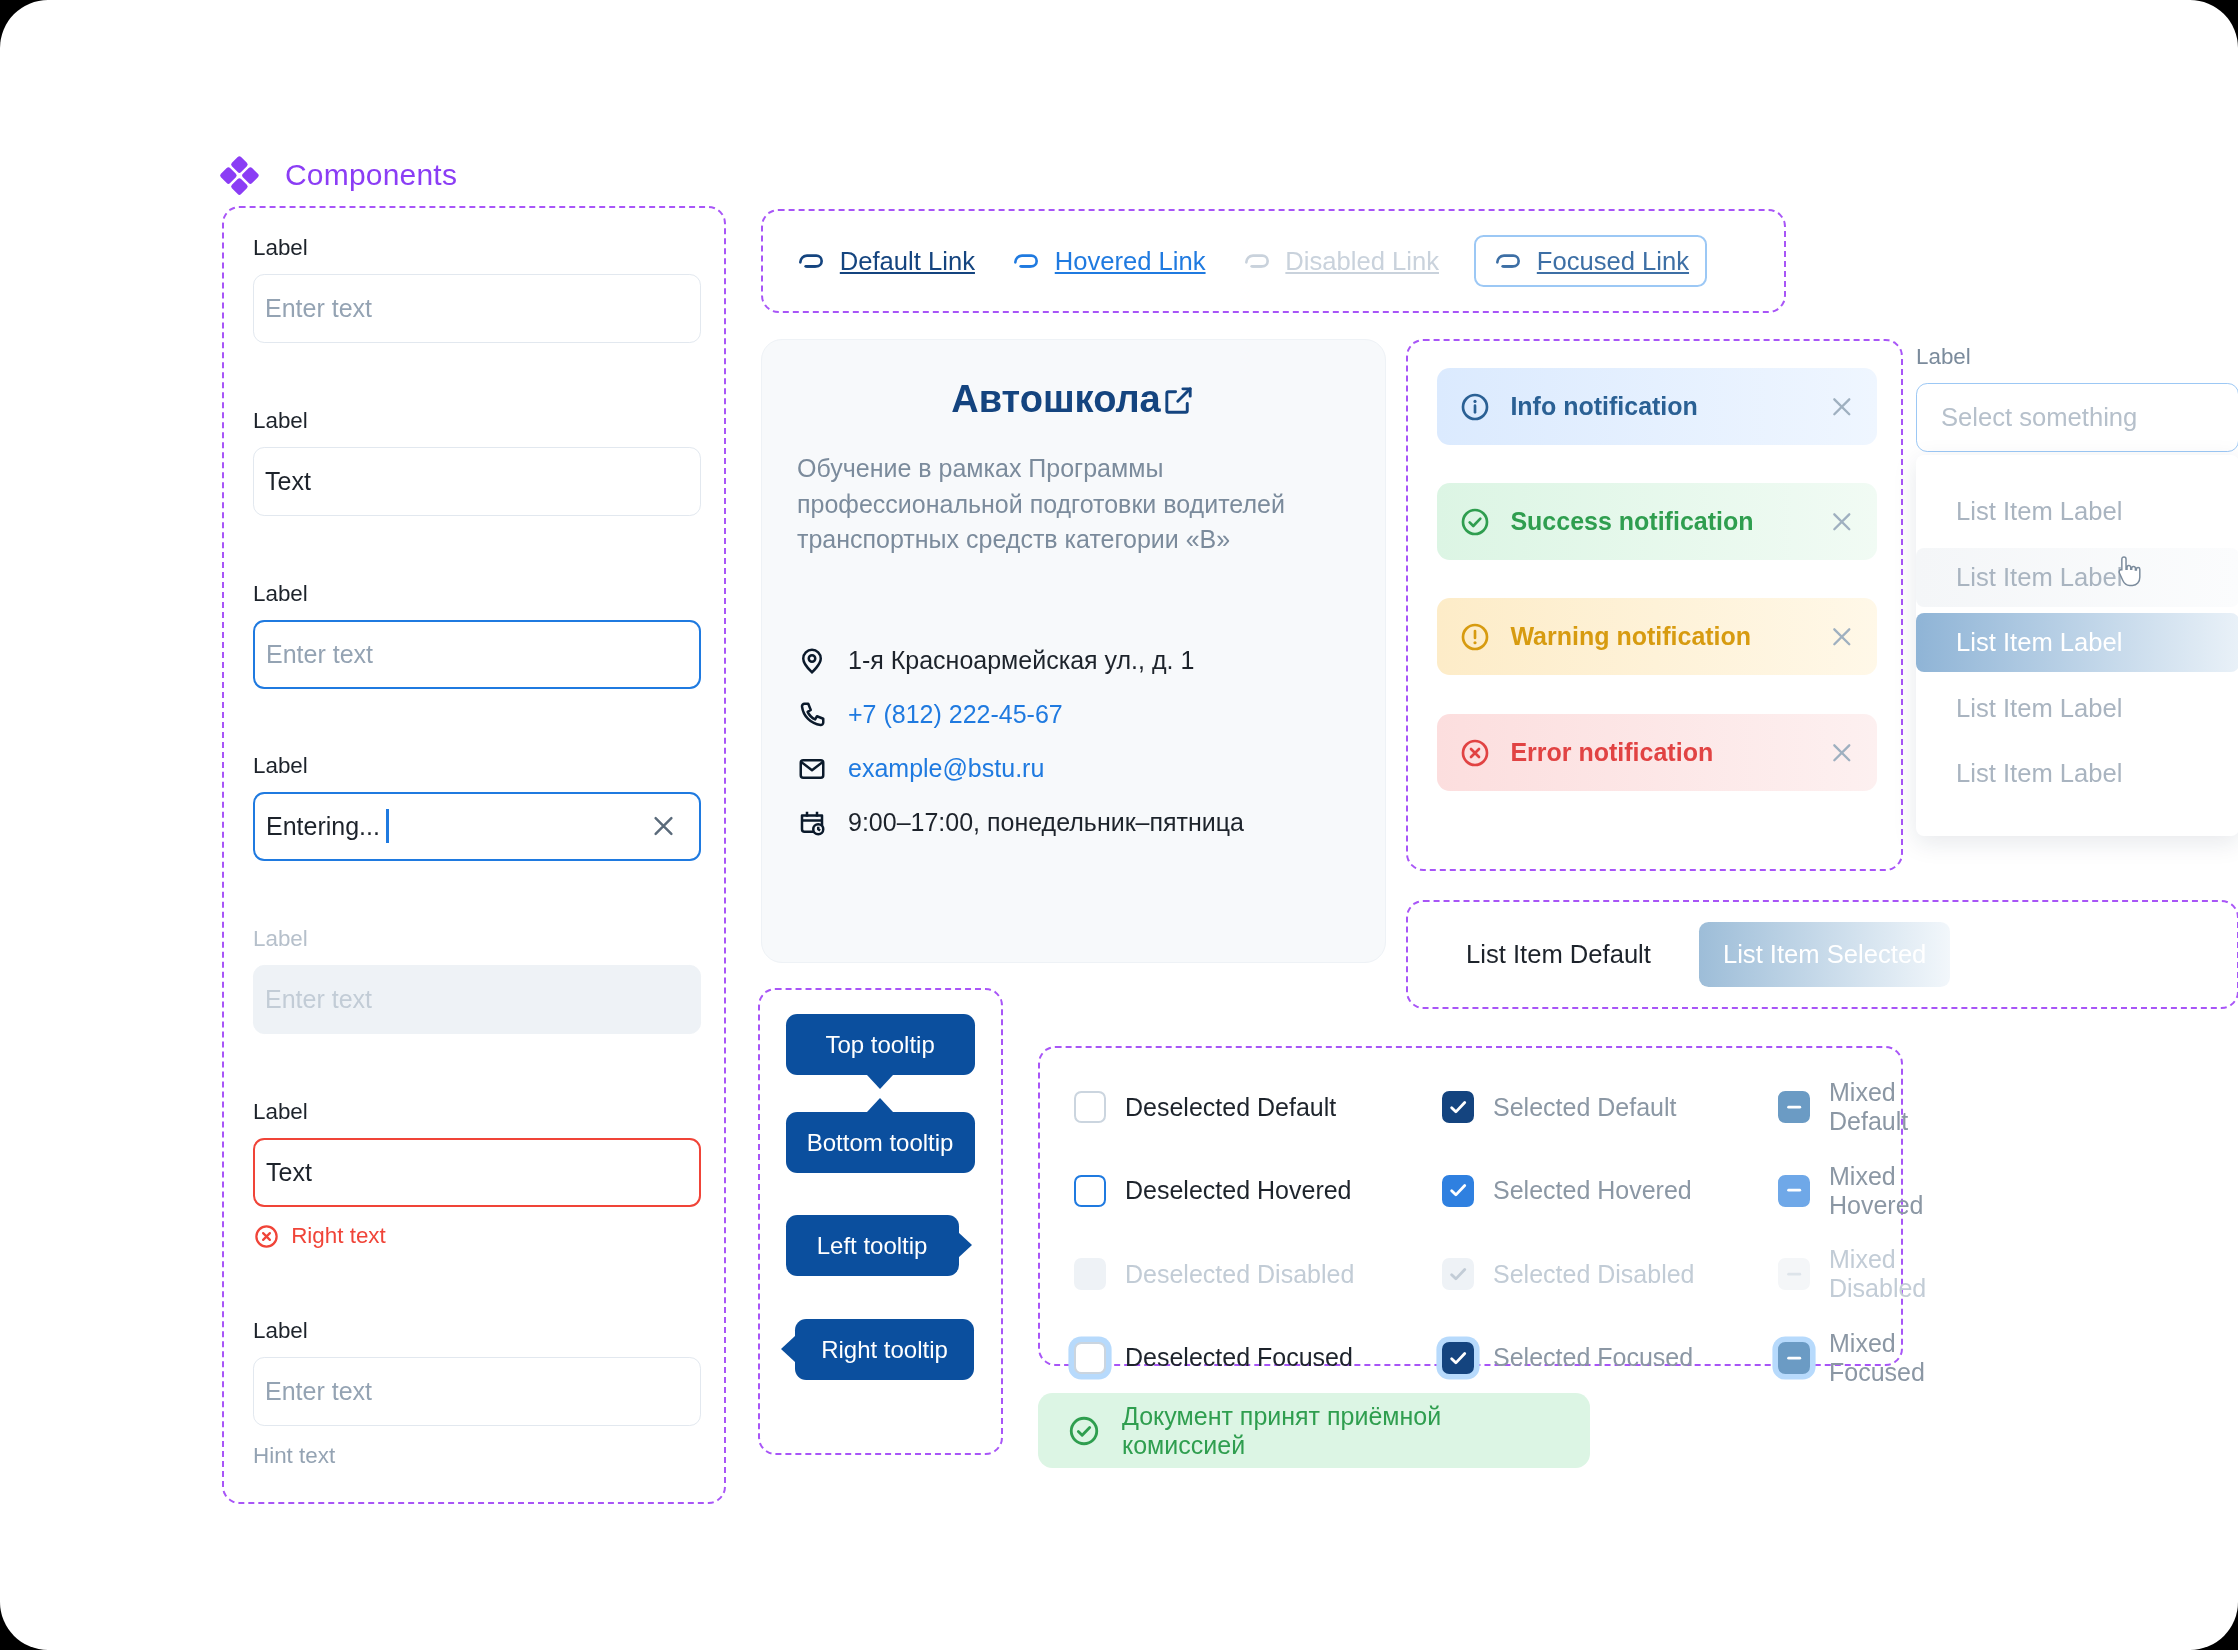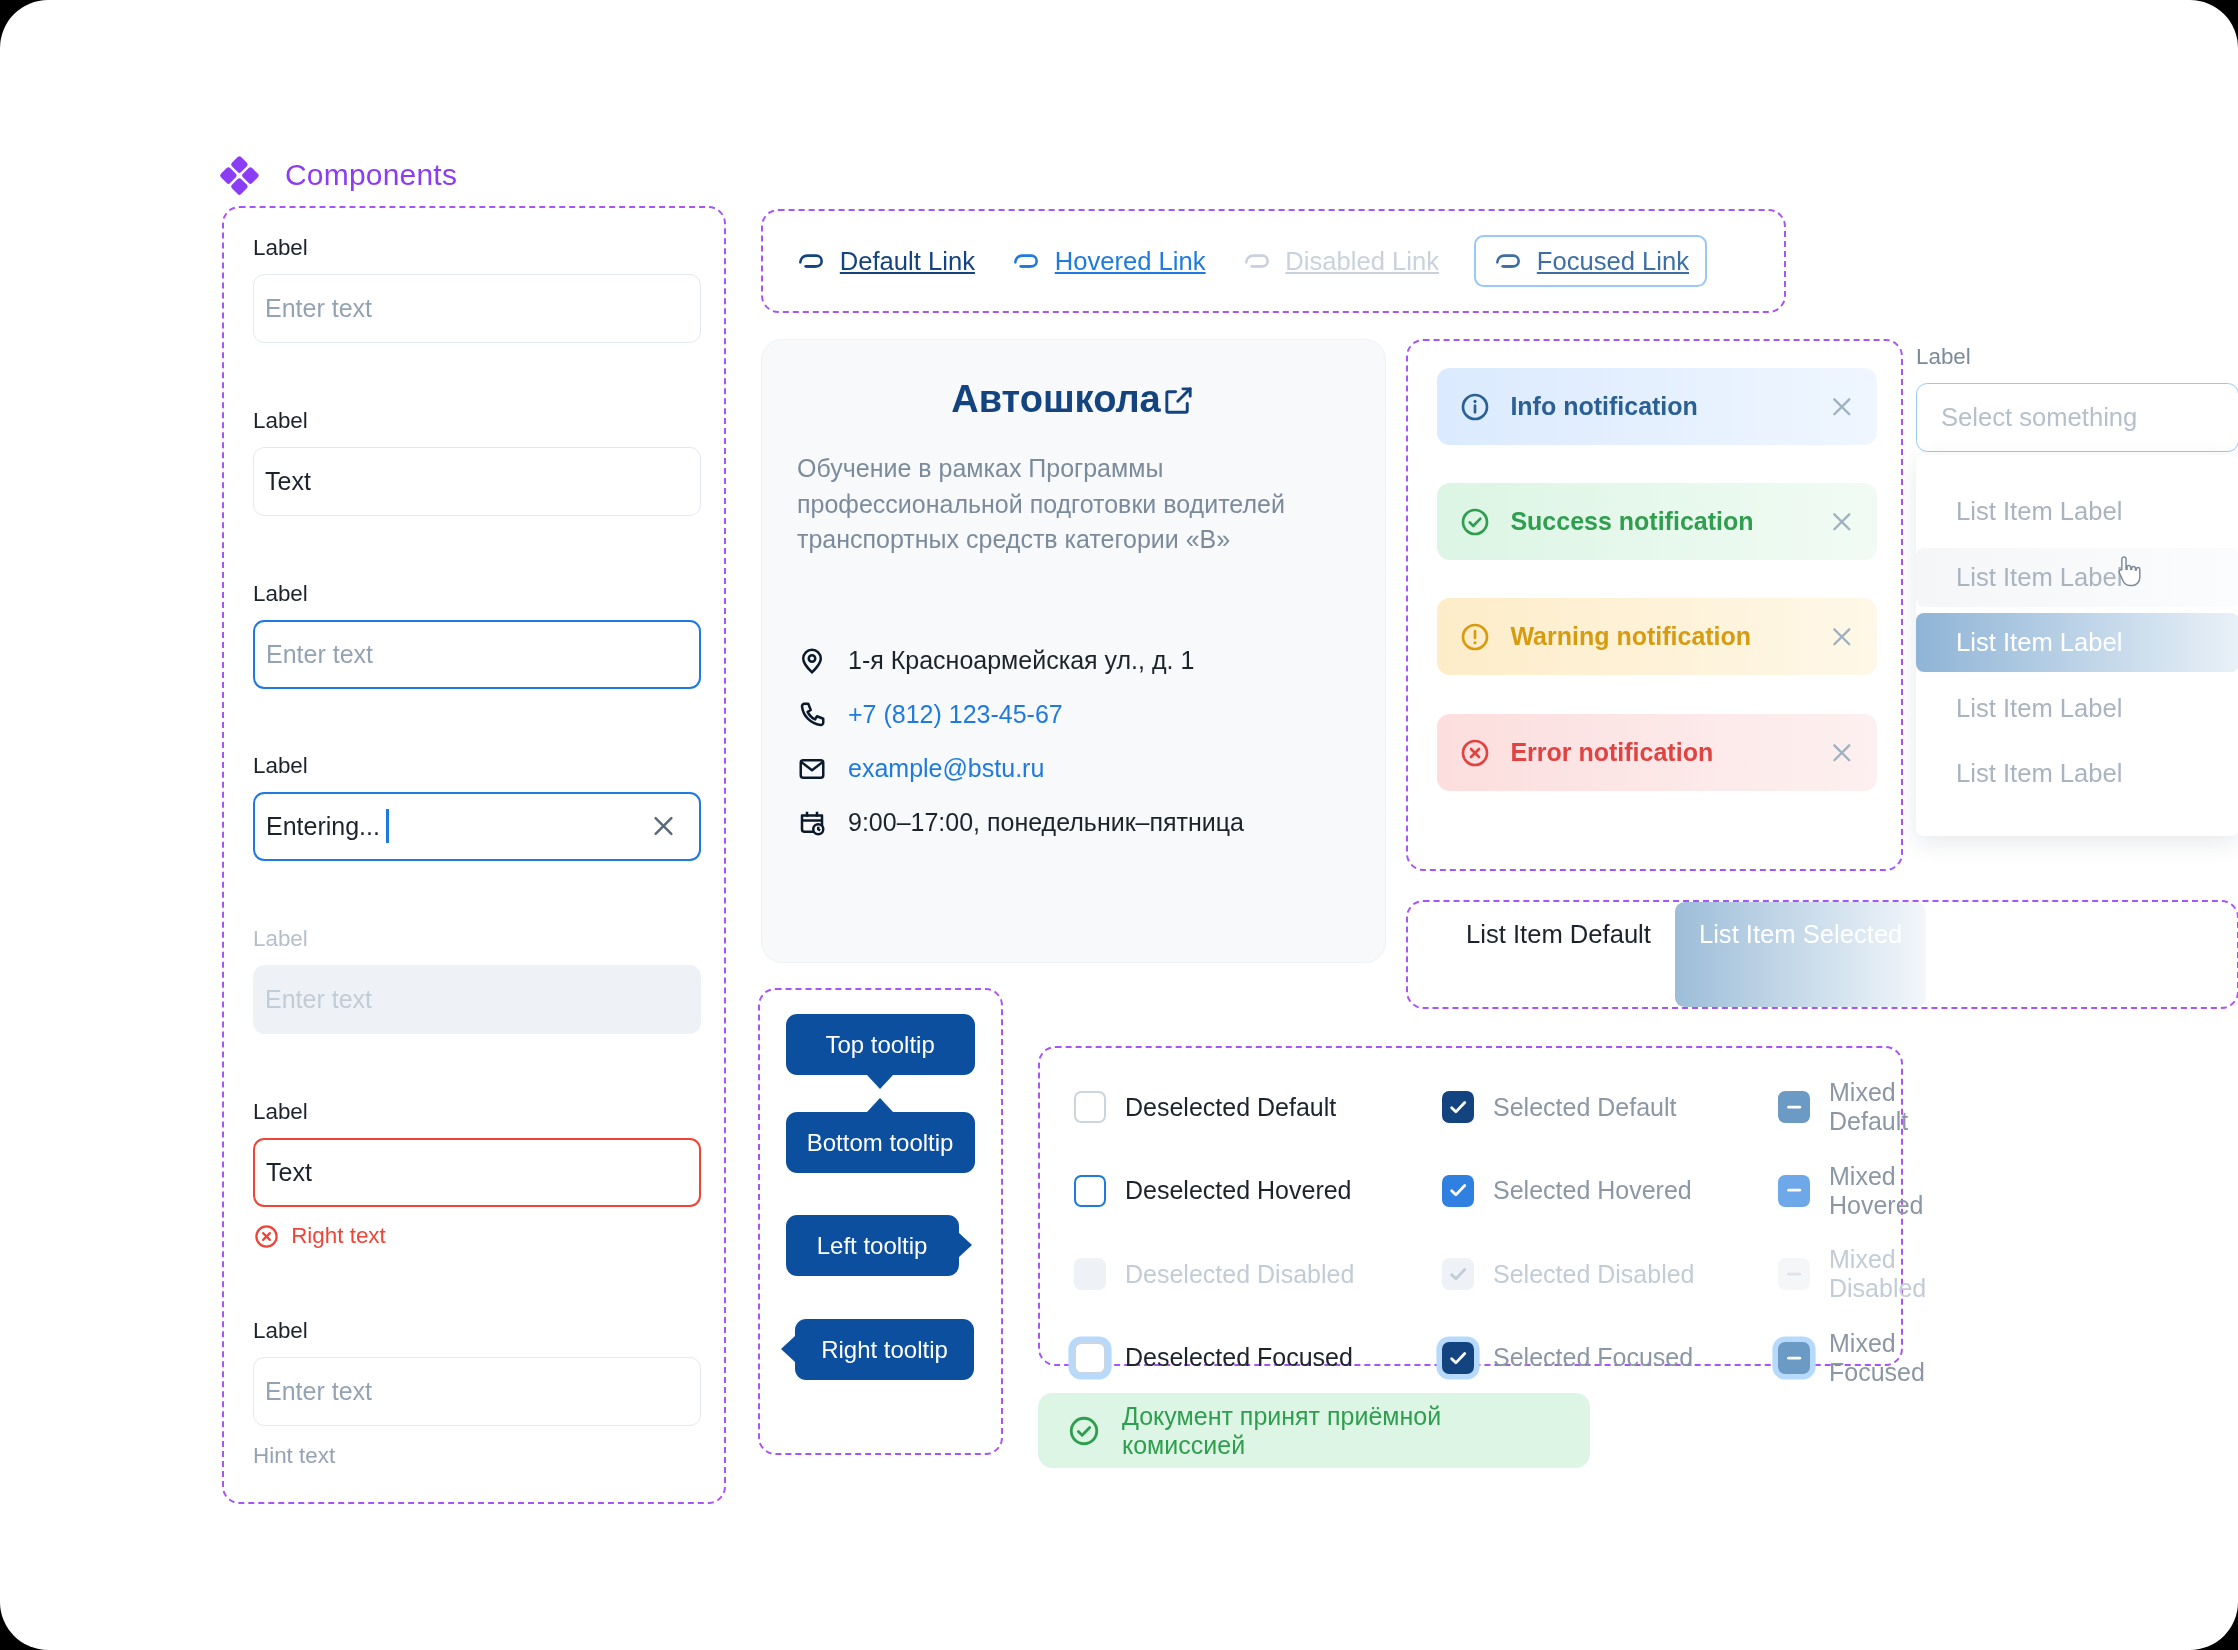--- a/index.html
+++ b/index.html
@@ -147,21 +147,21 @@
     font-size: 25.6px; color: #a9b4c0; margin: 6.4px 0;
   }
   #select-menu .opt.hover { background: linear-gradient(90deg,#f4f6f8,#fbfcfd); border-radius: 8px; }
   #select-menu .opt.sel {
     background: linear-gradient(90deg,#8fb4d6,#e9f1f8); color: #fff; border-radius: 8px;
   }
   #cursor-hand { position: absolute; left: 197px; top: 101px; width: 30px; height: 32px; }
 
   
   #listrow-panel { left: 1406px; top: 900px; width: 833px; height: 109px; }
-  #listrow { position: absolute; inset: 0; display: flex; padding-left: 34px; }
+  #listrow { position: absolute; inset: 0; display: flex; align-items: center; padding-left: 34px; gap: 24px; }
   .li-chip { font-size: 25.6px; padding: 17.6px 24px; border-radius: 9.6px; }
   .li-default { color: #1d232b; }
   .li-hovered { color: #9aa5b1; background: linear-gradient(90deg,#f4f6f8,#fbfcfd); }
   .li-selected { color: #ffffff; background: linear-gradient(90deg,#9dbdd8,#f2f7fb); }
 
   
   #check-panel { left: 1038px; top: 1046px; width: 865px; height: 320px; }
   #check-grid {
     position: absolute; inset: 0; padding: 30px 0 0 34px;
     display: grid; grid-template-columns: 368px 336px auto; row-gap: 25.6px;
@@ -321,21 +321,21 @@
         <svg viewBox="0 0 24 24" fill="none" stroke="currentColor" stroke-width="2">
             <path d="M12 21s7-6.2 7-11a7 7 0 1 0-14 0c0 4.8 7 11 7 11z"></path>
             <circle cx="12" cy="10" r="2.6"></circle>
           </svg>
         <span>1-я Красноармейская ул., д. 1</span>
       </div>
       <div class="crow">
         <svg viewBox="0 0 24 24" fill="none" stroke="currentColor" stroke-width="2" stroke-linejoin="round">
             <path d="M6 3h3l2 5-2.5 1.5a12 12 0 0 0 6 6L16 13l5 2v3a2 2 0 0 1-2.2 2A17 17 0 0 1 4 5.2 2 2 0 0 1 6 3z"></path>
           </svg>
-        <a href="#">+7 (812) 123-45-67</a>
+        <a href="#">+7 (812) 222-45-67</a>
       </div>
       <div class="crow">
         <svg viewBox="0 0 24 24" fill="none" stroke="currentColor" stroke-width="2" stroke-linejoin="round">
             <rect x="3" y="5" width="18" height="14" rx="2"></rect>
             <path d="M3.5 6.5L12 13l8.5-6.5"></path>
           </svg>
         <a href="#">example@bstu.ru</a>
       </div>
       <div class="crow">
         <svg viewBox="0 0 24 24" fill="none" stroke="currentColor" stroke-width="2" stroke-linejoin="round">

